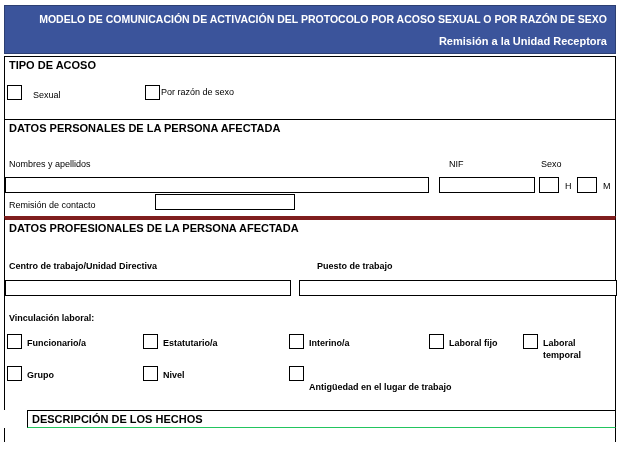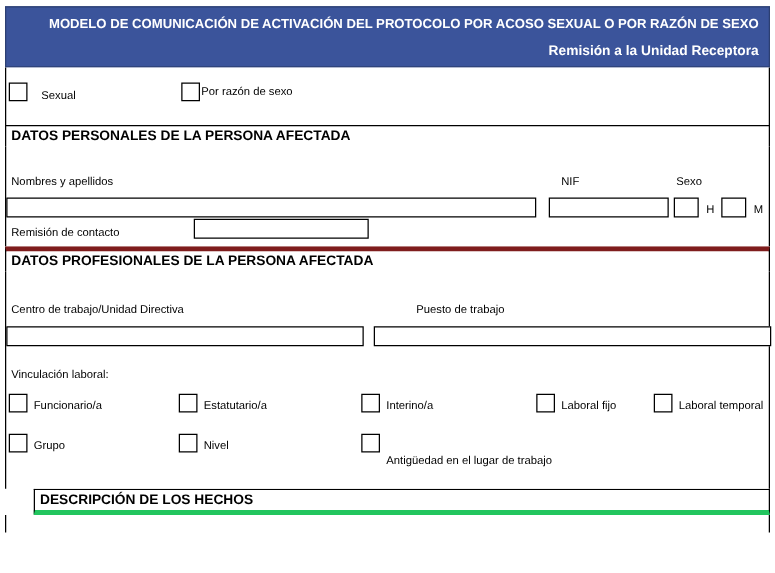--- a/index.html
+++ b/index.html
@@ -86,20 +86,21 @@
 </head>
 <body>
 
 <div class="page">
 
   <div class="banner">
     <span class="line1">MODELO DE COMUNICACIÓN DE ACTIVACIÓN DEL PROTOCOLO POR ACOSO SEXUAL O POR RAZÓN DE SEXO</span>
     <span class="line2">Remisión a la Unidad Receptora</span>
   </div>
 
+  <div class="section-bar first">TIPO DE ACOSO</div>
   <div class="block" style="height:46px;">
     <div class="abs" style="left:2px; top:12px;">
       <span class="checkbox"></span>
     </div>
     <div class="abs lbl" style="left:28px; top:16px;">Sexual</div>
 
     <div class="abs" style="left:140px; top:12px;">
       <span class="checkbox"></span>
     </div>
     <div class="abs lbl" style="left:156px; top:13px;">Por razón de sexo</div>
@@ -116,23 +117,23 @@
     <div class="abs field" style="left:534px; top:41px; width:20px;"></div>
     <div class="abs lbl" style="left:560px; top:44px;">H</div>
     <div class="abs field" style="left:572px; top:41px; width:20px;"></div>
     <div class="abs lbl" style="left:598px; top:44px;">M</div>
 
     <div class="abs lbl" style="left:4px; top:63px;">Remisión de contacto</div>
     <div class="abs field" style="left:150px; top:58px; width:140px;"></div>
   </div>
 
   <div class="section-bar" style="border-top:4px solid #7f1d1d;">DATOS PROFESIONALES DE LA PERSONA AFECTADA</div>
-  <div class="block" style="height:174px;">
+  <div class="block" style="height:174px;font-weight:bold;">
     <div class="abs lbl" style="left:4px; top:24px;">Centro de trabajo/Unidad Directiva</div>
-    <div class="abs lbl" style="left:300px; top:24px;padding-left:28px;">Puesto de trabajo</div>
+    <div class="abs lbl" style="left:284px; top:24px;padding-left:28px;">Puesto de trabajo</div>
     <div class="abs field" style="left:0px; top:44px; width:286px;"></div>
     <div class="abs field" style="left:294px; top:44px; width:318px;"></div>
 
     <div class="abs lbl" style="left:4px; top:76px;">Vinculación laboral:</div>
 
     <div class="abs" style="left:2px; top:98px;">
       <span class="checkbox"></span>
     </div>
     <div class="abs lbl" style="left:22px; top:101px;">Funcionario/a</div>
 
@@ -165,16 +166,16 @@
       <span class="checkbox"></span>
     </div>
     <div class="abs lbl" style="left:158px; top:133px;">Nivel</div>
 
     <div class="abs" style="left:284px; top:130px;">
       <span class="checkbox"></span>
     </div>
     <div class="abs lbl" style="left:304px; top:133px;margin-top:12px;">Antigüedad en el lugar de trabajo</div>
   </div>
 
-  <div class="section-bar" style="border-top:1px solid #000; border-bottom:4px solid #22c55e;margin-left:27px;">DESCRIPCIÓN DE LOS HECHOS</div>
+  <div class="section-bar" style="border-top:1px solid #000; border-bottom:1px solid #22c55e;margin-left:27px;">DESCRIPCIÓN DE LOS HECHOS</div>
   <div class="block" style="height:14px;"></div>
 
 </div>
 
 </body></html>

